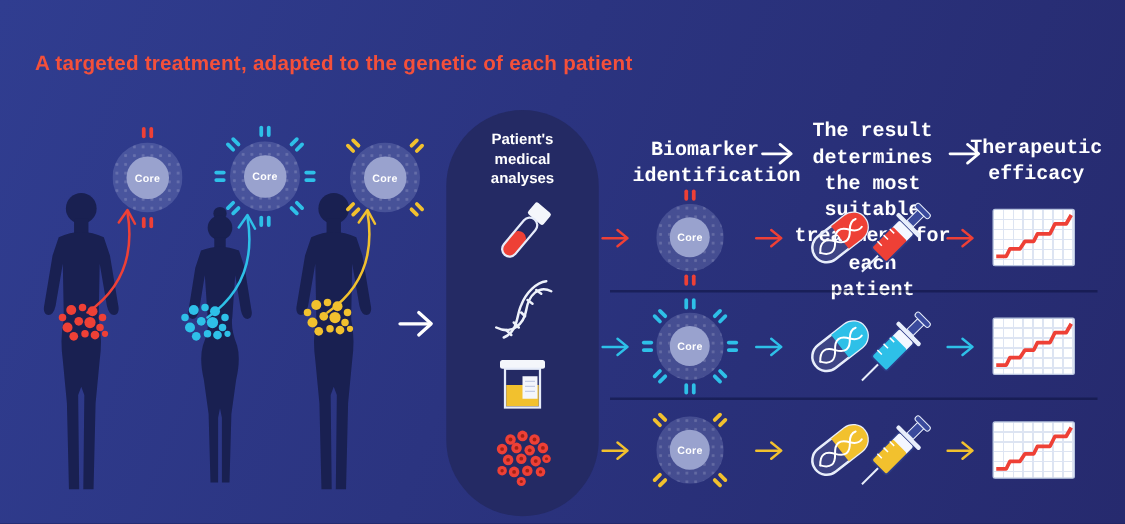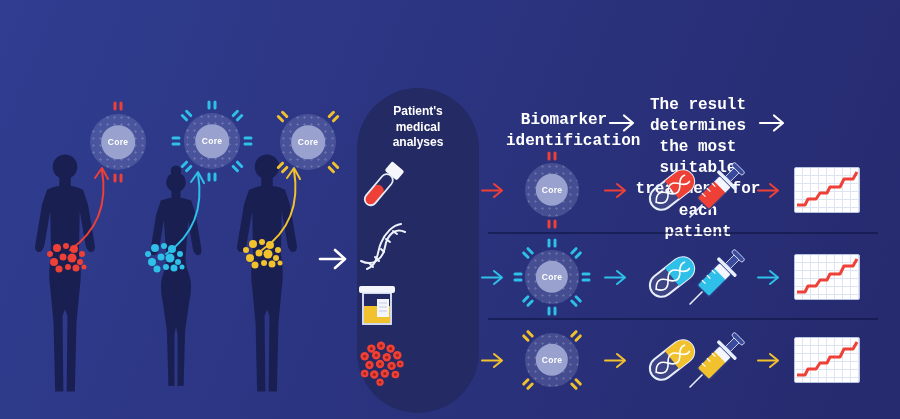--- a/index.html
+++ b/index.html
@@ -28,41 +28,42 @@
     transform:translate(-50%,-50%);border-radius:50%;background:#99a2ce;
     display:flex;align-items:center;justify-content:center;
   }
   .core .inner span{color:#fff;font-size:8.5px;font-weight:bold;letter-spacing:.3px;text-align:right;}
   .tp{position:absolute;left:50%;top:50%;display:flex;gap:3px;
       transform:translate(-50%,-50%) rotate(var(--a)) translateY(calc(0px - var(--r)));}
   .tp i{display:block;width:3px;height:9px;border-radius:2px;background:currentColor;}
   
   .panel{
     left:357px;top:88px;width:122px;height:325px;border-radius:61px;
-    background:#242a64;display:flex;flex-direction:column;
+    background:#242a64;display:flex;flex-direction:column;align-items:center;
     padding:16px 0 18px;box-sizing:border-box;gap:8px;
   }
   .panel .plabel{color:#fff;font-size:12px;font-weight:bold;text-align:center;line-height:1.3;margin-bottom:2px;}
   
   .colhead{color:#fff;font-size:16px;font-weight:bold;text-align:center;line-height:1.32;font-family:Liberation Mono, monospace;}
   .divider{height:2px;background:rgba(13,18,62,.55);}
   .chart{
     width:64px;height:44px;border:1px solid #b7c3de;border-radius:2px;
     background:
       repeating-linear-gradient(to right,transparent 0 7px,#dde4f2 7px 8px),
       repeating-linear-gradient(to bottom,transparent 0 7px,#dde4f2 7px 8px),
       #fff;
   }
   .chart svg{display:block;}
 </style>
 </head>
 <body>
 
 <div class="stage">
 
+  <div class="abs subtitle">A targeted treatment, adapted to the genetic of each patient</div>
 
   <div class="abs person" style="left:24px;top:152px;">
     <svg width="82" height="246" viewBox="0 0 100 300">
       <circle cx="50" cy="18" r="15"></circle>
         <rect x="43" y="28" width="14" height="14"></rect>
       <path d="M28,46 Q50,36 72,46 L78,64 L86,112 Q88,121 82,122 Q77,122 75,113 L68,72 L67,126 Q71,144 68,166 L64,208 L62,292 L52,292 L53,200 L50,192 L47,200 L48,292 L38,292 L36,208 L32,166 Q29,144 33,126 L32,72 L25,113 Q23,122 18,122 Q12,121 14,112 L22,64 Z"></path>
     </svg>
   </div>
 
   <div class="abs person" style="left:138px;top:164px;">
@@ -321,20 +322,22 @@
   <div class="abs colhead" style="left:634px;top:95px;width:128px;white-space:pre-line;">The result determines
 the most suitable
 treatment for each
 patient</div>
   <div class="abs" style="left:758px;top:113px;">
     <svg width="28" height="20" viewBox="0 0 28 20" fill="none" stroke="#fff" stroke-width="2.2" stroke-linecap="round" stroke-linejoin="round">
       <path d="M2,10 H24"></path>
         <path d="M16,2.5 L25,10 L16,17.5"></path>
     </svg>
   </div>
+  <div class="abs colhead" style="left:776px;top:108px;width:106px;white-space:pre-line;">Therapeutic
+efficacy</div>
 
   <div class="abs" style="left: 481px; top: 182px; color: rgb(238, 64, 54);">
     <svg width="24" height="17" viewBox="0 0 24 17" fill="none" stroke="currentColor" stroke-width="2" stroke-linecap="round" stroke-linejoin="round">
         <path d="M1,8.5 H20"></path>
         <path d="M13,2 L21,8.5 L13,15"></path>
       </svg>
   </div>
   <div class="core" style="left: 525px; top: 163px; width: 54px; height: 54px; --r: 34px; color: rgb(238, 64, 54);">
     <div class="outer"></div>
     <div class="inner">

